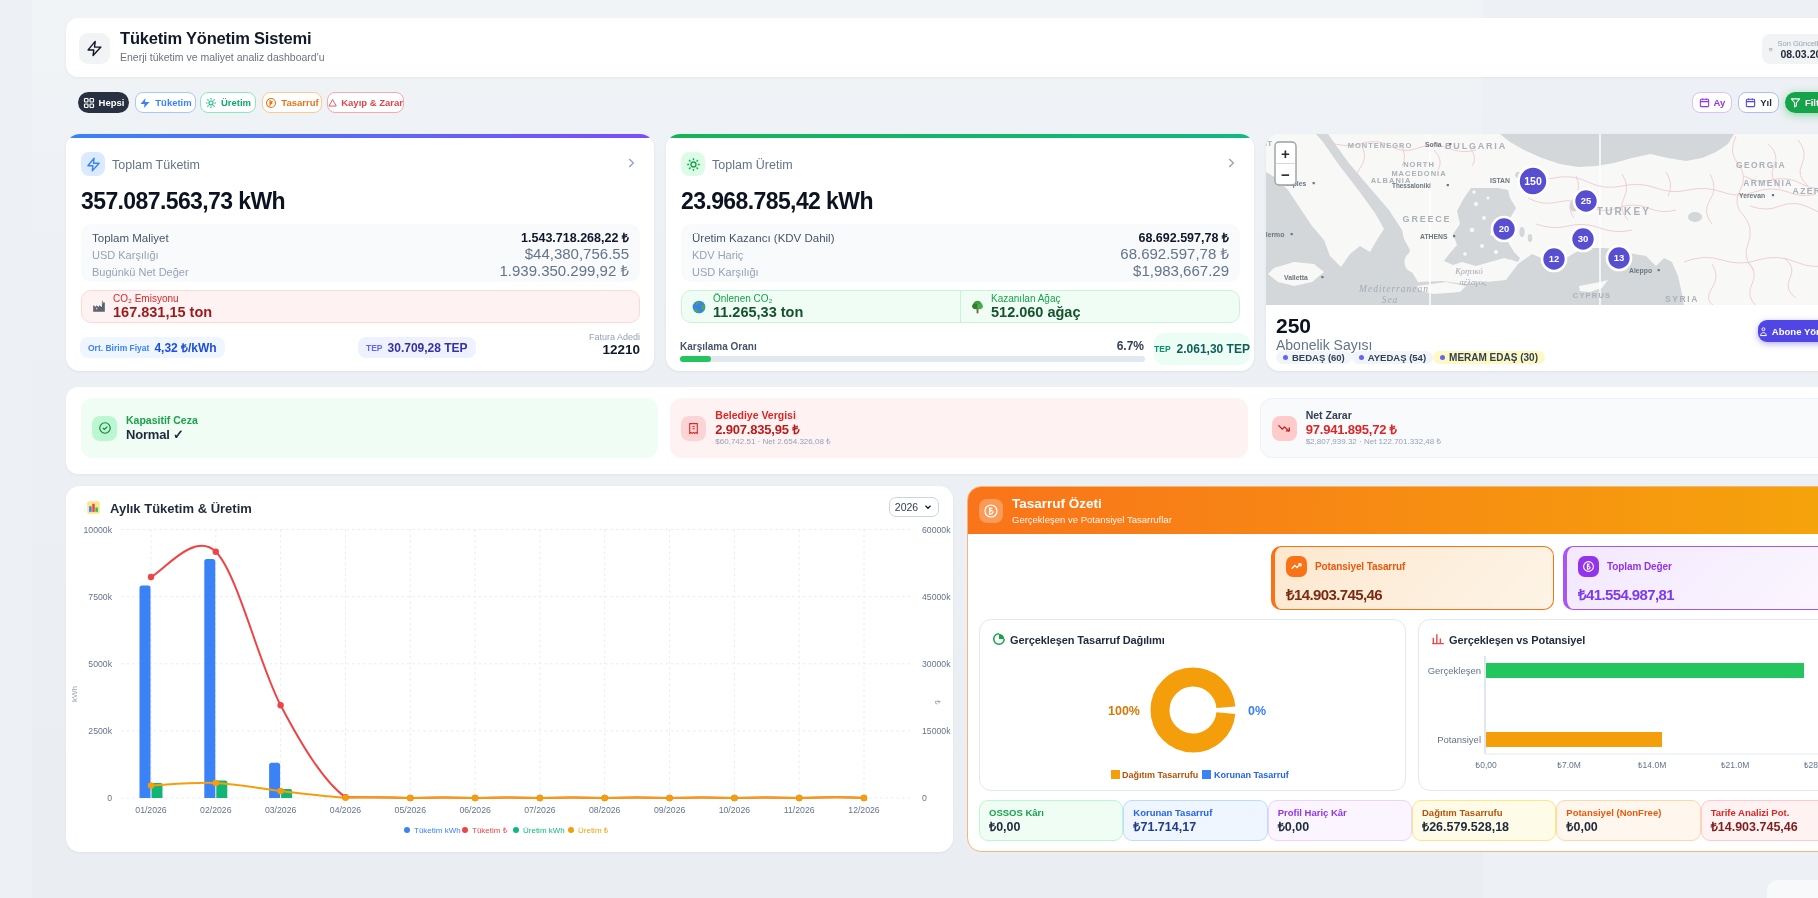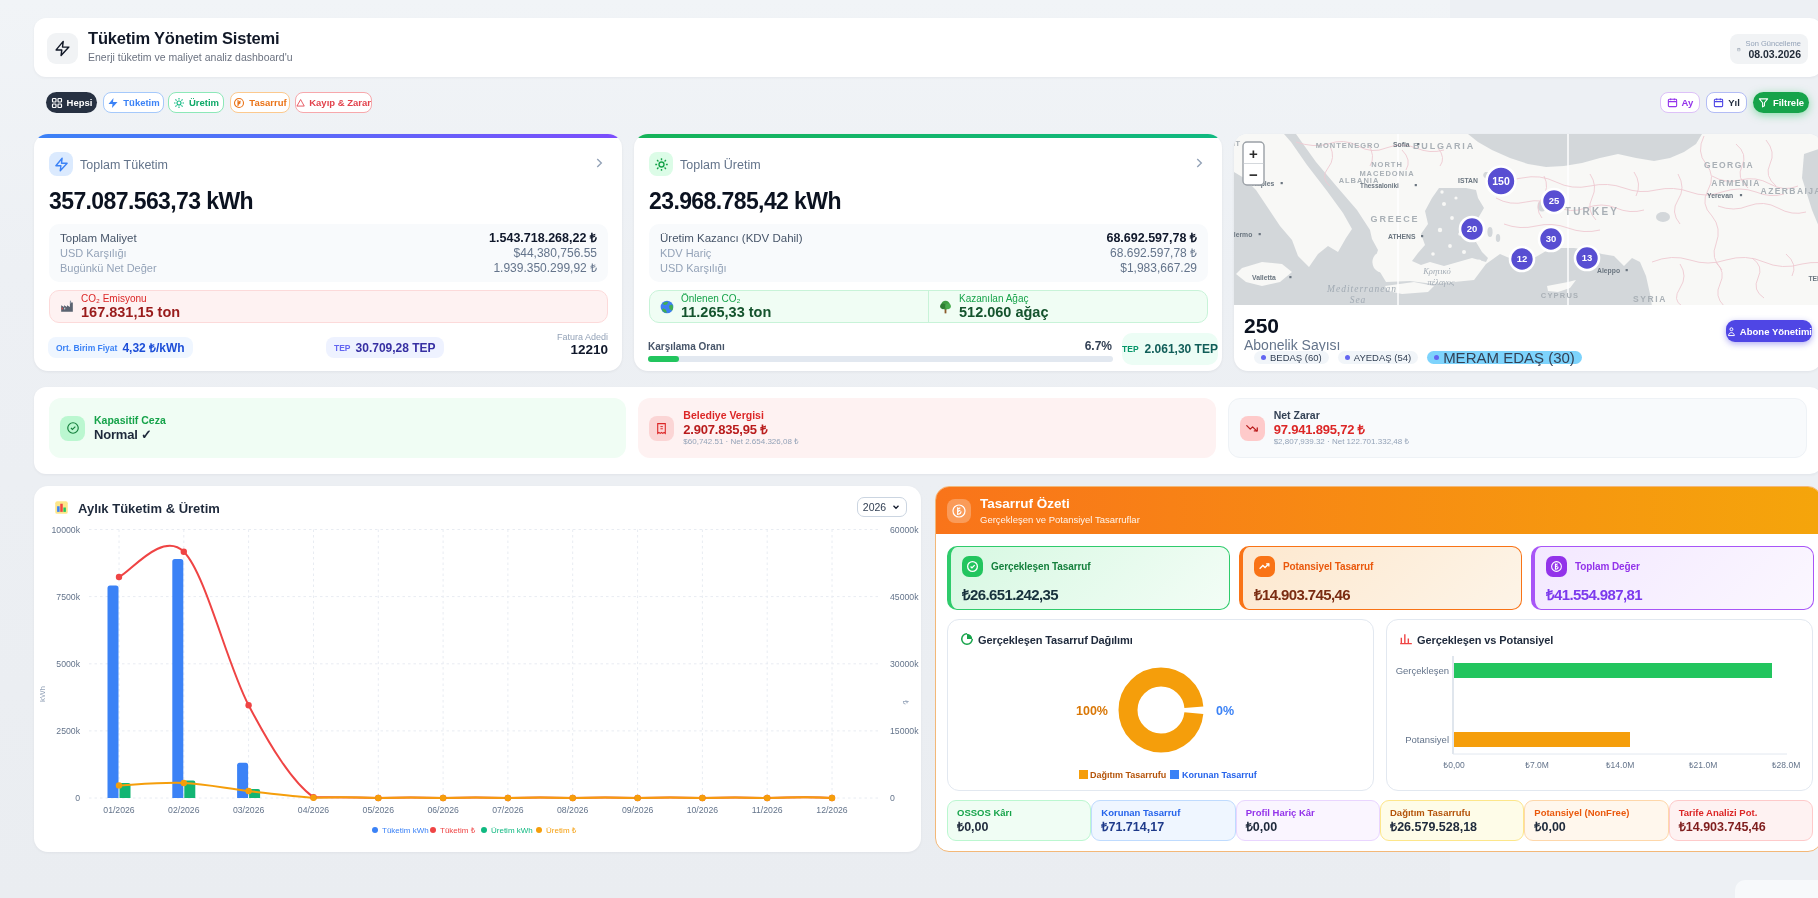--- a/index.html
+++ b/index.html
@@ -1,19 +1,19 @@
 <!DOCTYPE html>
 <html lang="tr"><head>
 <meta charset="UTF-8">
 <title>Tüketim Yönetim Sistemi</title>
 <style>
 * { margin:0; padding:0; box-sizing:border-box; }
 html,body { width:1818px; height:898px; overflow:hidden; }
 body { font-family:"Liberation Sans", sans-serif; background:#edf0f4; color:#0f172a; }
-.stage { position:relative; width:1450px; height:898px; background:linear-gradient(180deg,#f1f4f7 0%,#edf0f4 30%,#eaedf1 100%); }
+.stage { position:relative; width:1450px; height:898px; background:linear-gradient(180deg,#f1f4f7 0%,#edf0f4 30%,#eaedf1 100%);margin-left:32px; }
 .abs { position:absolute; }
 
 
 .hdr { left:34px; top:18px; width:1788px; height:59px; background:#fff; border-radius:12px; box-shadow:0 1px 3px rgba(15,23,42,.05); }
 .hdr .logo { position:absolute; left:13px; top:15px; width:31px; height:31px; background:#f1f3f5; border-radius:9px; display:flex; align-items:center; justify-content:center; }
 .hdr h1 { position:absolute; left:54px; top:11px; font-size:16.5px; font-weight:bold; color:#111827; letter-spacing:-.2px; }
 .hdr .sub { position:absolute; left:54px; top:33px; font-size:10.5px; color:#6b7280; }
 .lastupd { position:absolute; right:14px; top:16px; width:78px; height:30px; background:#f1f3f5; border-radius:8px; display:flex; align-items:center; padding:0 7px; gap:5px; }
 .lastupd .txt { flex:1; text-align:right; }
 .lastupd { white-space:nowrap; }
@@ -43,21 +43,21 @@
 .c1 .cicon { background:#dbeafe; }
 .c2 .cicon { background:#dcfce7; }
 .ctitle { position:absolute; left:46px; top:24px; font-size:12.5px; color:#64748b; font-weight:500; }
 .chev { position:absolute; right:16px; top:22px; color:#94a3b8; }
 .bignum { position:absolute; left:15px; top:54px; font-size:23px; font-weight:bold; color:#0b1220; letter-spacing:-.6px; }
 .graybox { position:absolute; left:15px; top:90px; width:559px; height:58px; background:#f8fafc; border-radius:10px; padding:7px 11px; }
 .graybox .row { display:flex; justify-content:space-between; align-items:baseline; line-height:15px; }
 .graybox .l1 { font-size:11.5px; color:#475569; }
 .graybox .v1 { font-size:12.5px; font-weight:bold; color:#0f172a; }
 .graybox .l2 { font-size:11px; color:#94a3b8; }
-.graybox .v2 { font-size:12px; color:#64748b;text-align:right; }
+.graybox .v2 { font-size:15px; color:#64748b;text-align:right; }
 .tintbox { position:absolute; left:15px; top:156px; width:559px; height:33px; border-radius:10px; display:flex; align-items:center; }
 .c1 .tintbox { background:#fef2f2; border:1px solid #fcdada; }
 .c2 .tintbox { background:#f0fdf4; border:1px solid #c8f3d8; }
 .tintbox .half { flex:1; display:flex; align-items:center; gap:7px; padding-left:10px; height:100%; }
 .tintbox .half+.half { border-left:1px solid #fcdada; }
 .c2 .tintbox .half+.half { border-left:1px solid #c8f3d8; }
 .tintbox .tt1 { font-size:10px; line-height:12px; }
 .tintbox .tt2 { font-size:14.5px; font-weight:bold; line-height:15px; }
 .c1 .tt1 { color:#dc2626; } .c1 .tt2 { color:#991b1b; }
 .c2 .tt1 { color:#16a34a; } .c2 .tt2 { color:#14532d; }
@@ -391,24 +391,24 @@
 <g>
             <rect x="9" y="8" width="21" height="43" rx="4" fill="#fff" stroke="#9aa0a6" stroke-width="1.4"></rect>
             <line x1="9.8" y1="29.5" x2="29.2" y2="29.5" stroke="#d4d8dc" stroke-width="1"></line>
             <text x="19.5" y="25" font-size="15" font-weight="bold" fill="#2b2b2b" text-anchor="middle">+</text>
             <text x="19.5" y="46" font-size="15" font-weight="bold" fill="#2b2b2b" text-anchor="middle">−</text>
           </g>
 </svg>
     </div>
     <div style="position:absolute; left:10px; top:181px; font-size:21px; font-weight:bold; color:#0b1220; line-height:21px;">250</div>
     <div style="position:absolute; left:10px; top:203px; font-size:14px; color:#64748b;">Abonelik Sayısı</div>
-    <div class="legchips" style="position:absolute; left:20px; top:217px; display:flex; gap:9px;">
+    <div class="legchips" style="position:absolute; left:10px; top:217px; display:flex; font-weight:bold;">
         <div style="height:13px; background:#f1f5f9; border-radius:7px; display:flex; align-items:center; gap:4px; padding:0 7px; font-size:9.5px; color:#334155;"><span style="width:5px;height:5px;border-radius:50%;background:#6366f1;"></span>BEDAŞ (60)</div>
 <div style="height:13px; background:#f1f5f9; border-radius:7px; display:flex; align-items:center; gap:4px; padding:0 7px; font-size:9.5px; color:#334155;"><span style="width:5px;height:5px;border-radius:50%;background:#6366f1;"></span>AYEDAŞ (54)</div>
-<div style="height:13px; background:#7dd3fc; border-radius:7px; display:flex; align-items:center; gap:4px; padding:0 7px; font-size:15px; color:#334155;justify-content:center;"><span style="width:5px;height:5px;border-radius:50%;background:#6366f1;"></span>MERAM EDAŞ (30)</div>
+<div style="height:13px; background:#fef9c3; border-radius:7px; display:flex; align-items:center; gap:4px; padding:0 7px; font-size:10px; color:#334155;justify-content:center;"><span style="width:5px;height:5px;border-radius:50%;background:#6366f1;"></span>MERAM EDAŞ (30)</div>
       </div>
     <div style="position:absolute; left:492px; top:186px; width:86px; height:22px; background:#4f46e5; border-radius:9px; box-shadow:0 2px 6px rgba(79,70,229,.45); display:flex; align-items:center; justify-content:center; gap:3px; color:#fff; font-size:9.5px; font-weight:bold; white-space:nowrap;">
       <svg width="11" height="11" viewBox="0 0 24 24" fill="none" stroke="#fff" stroke-width="2.2">
           <circle cx="12" cy="7" r="3.2"></circle>
           <path d="M5.5 21c.5-4 3-6.5 6.5-6.5s6 2.5 6.5 6.5z"></path>
         </svg>
       Abone Yönetimi</div>
   </div>
 
   <div class="abs alerts">
@@ -556,32 +556,20 @@
     <div class="tashdr">
       <div class="hico">
           <svg width="16" height="16" viewBox="0 0 24 24" fill="none" stroke="#fff" stroke-width="1.8">
             <circle cx="12" cy="12" r="9"></circle>
             <path d="M10 6.5v10.5c3 0 5-1.8 5-4.5M10 9.5l4-2.5M10 13l4-2.5"></path>
           </svg>
         </div>
       <div class="ht">Tasarruf Özeti</div>
       <div class="hs">Gerçekleşen ve Potansiyel Tasarruflar</div>
     </div>
-    <div class="statbox sb1">
-      <div class="shead">
-          <div class="sic">
-            <svg width="13" height="13" viewBox="0 0 24 24" fill="none" stroke="#fff" stroke-width="2.4">
-              <circle cx="12" cy="12" r="9"></circle>
-              <path d="m8.5 12 2.5 2.5 5-5"></path>
-            </svg>
-          </div>
-          <span class="slab">Gerçekleşen Tasarruf</span>
-        </div>
-      <div class="sval">₺26.651.242,35</div>
-    </div>
     <div class="statbox sb2">
       <div class="shead">
           <div class="sic">
             <svg width="13" height="13" viewBox="0 0 24 24" fill="none" stroke="#fff" stroke-width="2.4">
               <path d="m3 16 6-6 4 4 7-7"></path>
               <path d="M15 7h5v5"></path>
             </svg>
           </div>
           <span class="slab">Potansiyel Tasarruf</span>
         </div>

